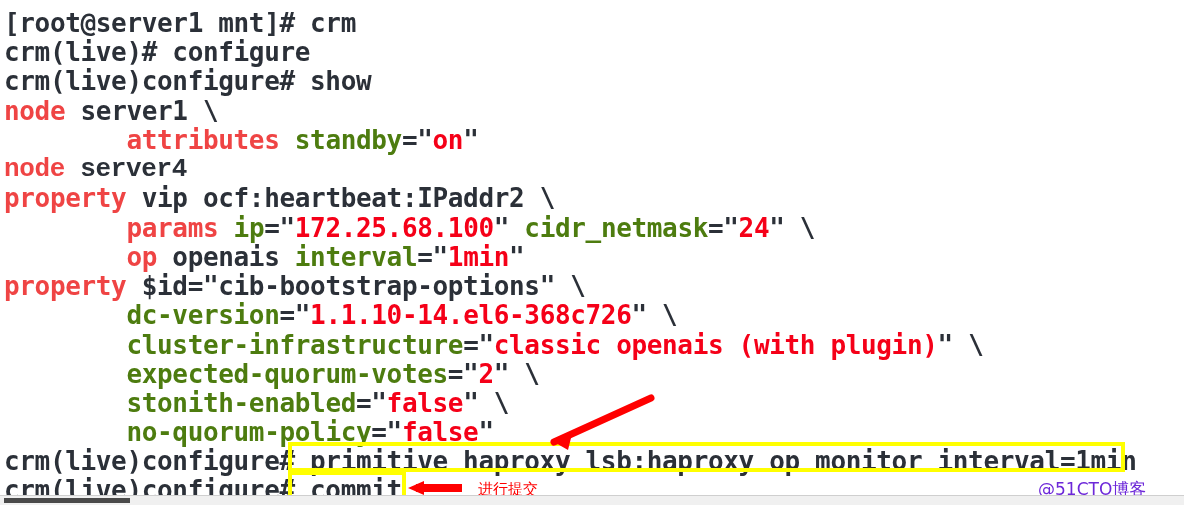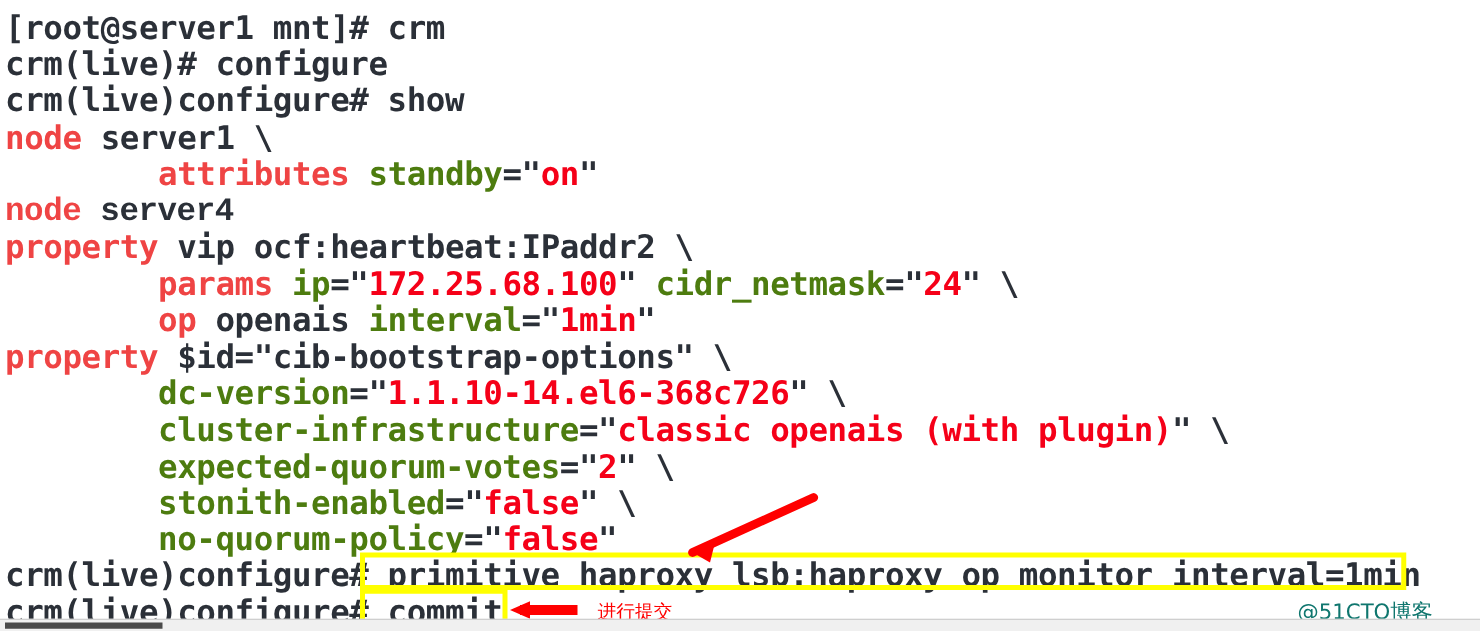--- a/index.html
+++ b/index.html
@@ -66,21 +66,21 @@
   .watermark {
     position: absolute;
     color: #c9c9c9;
     font-family: "DejaVu Sans", "Liberation Sans", sans-serif;
     font-size: 16px;
     white-space: pre;
     letter-spacing: 0.2px;
   }
   .watermark2 {
     position: absolute;
-    color: #0f766e;
+    color: #6d28d9;
     font-family: "DejaVu Sans", "Liberation Sans", sans-serif;
     font-size: 17px;
     white-space: pre;
   }
 
   
   #scrollbar {
     position: absolute;
     left: 0;
     bottom: 0;

